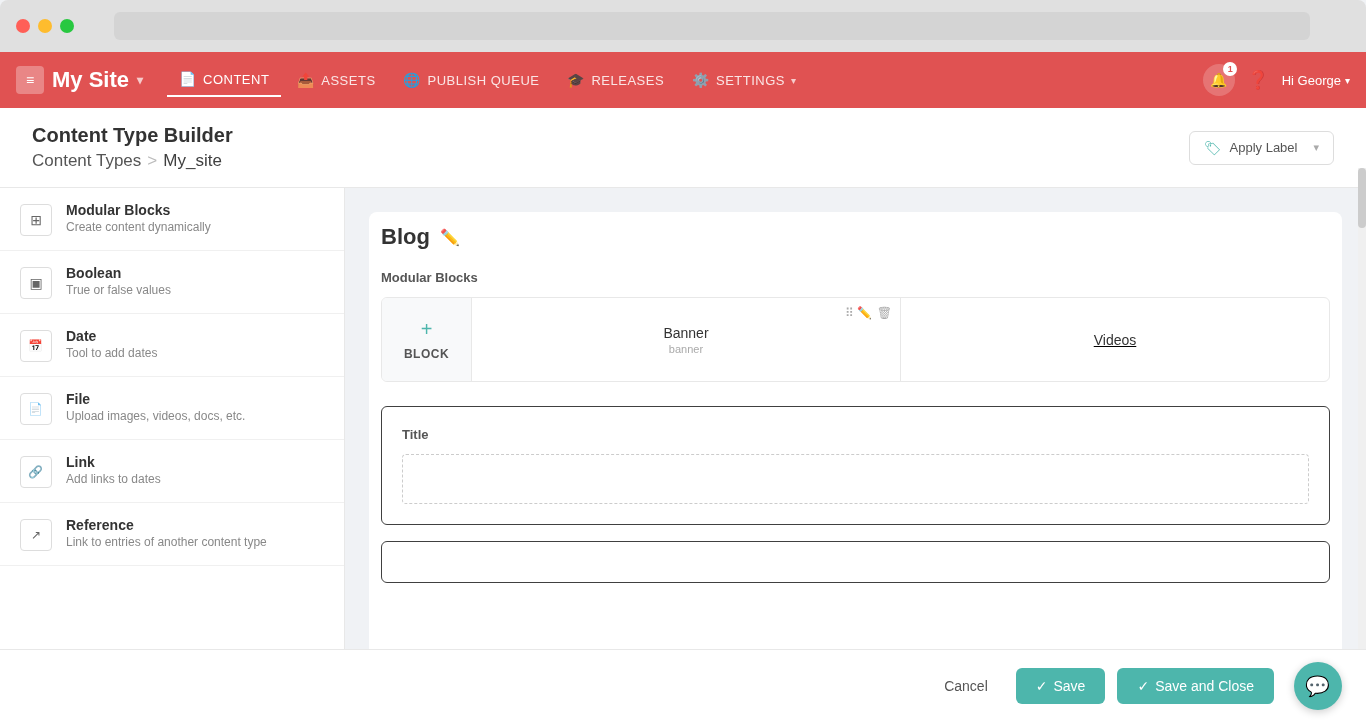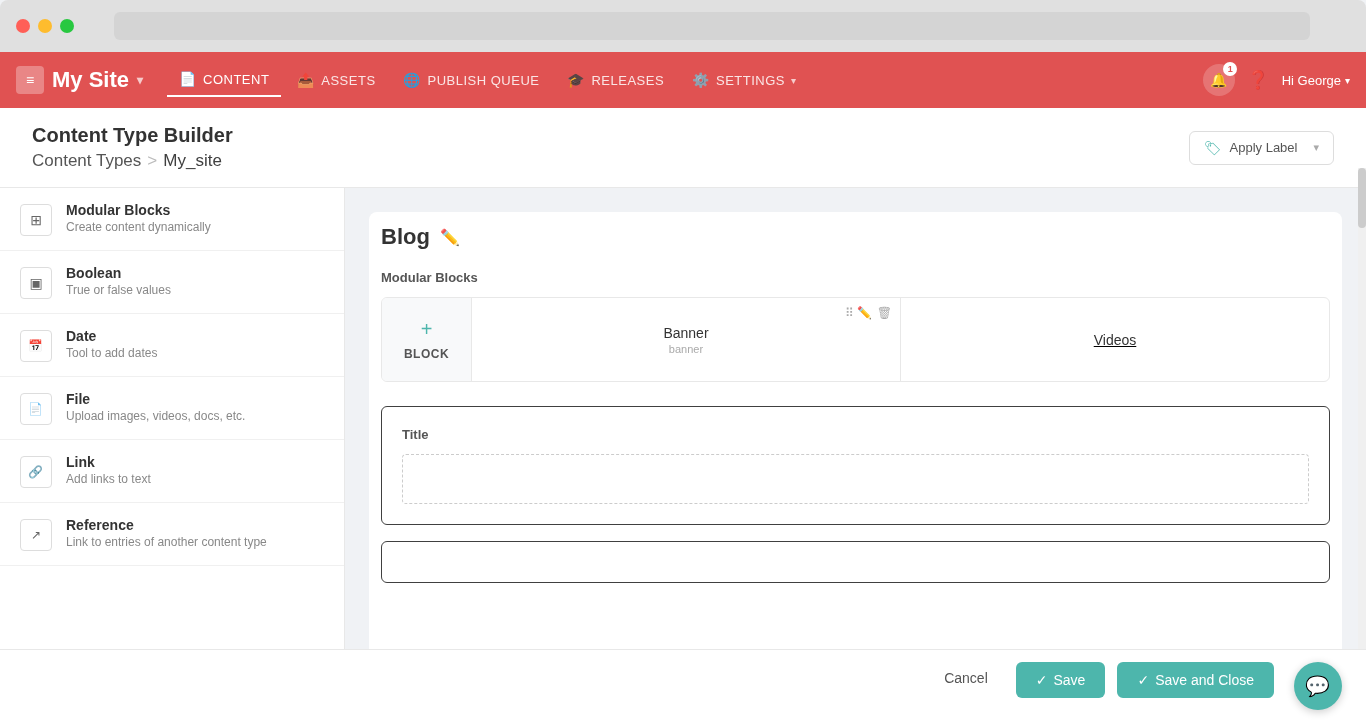--- a/index.html
+++ b/index.html
@@ -281,21 +281,21 @@
     }
     .or-text { color: #888; font-size: 13px; }
     .choose-upload { color: #4db6ac; font-size: 13px; cursor: pointer; }
 
     
     .bottom-bar {
       background: white;
       border-top: 1px solid #e8e8e8;
       padding: 12px 24px;
       display: flex;
-      align-items: flex-start;
+      align-items: center;
       justify-content: flex-end;
       gap: 12px;
       position: absolute;
       bottom: 0;
       left: 0;
       right: 0;
     }
     .cancel-btn {
       background: transparent;
       border: none;
@@ -464,21 +464,21 @@
       <div class="field-info">
         <div class="field-name">File</div>
         <div class="field-desc">Upload images, videos, docs, etc.</div>
       </div>
     </div>
 
     <div class="field-item">
       <div class="field-icon" style="font-size:12px">🔗</div>
       <div class="field-info">
         <div class="field-name">Link</div>
-        <div class="field-desc">Add links to text</div>
+        <div class="field-desc">Add links to dates</div>
       </div>
     </div>
 
     <div class="field-item">
       <div class="field-icon" style="font-size:12px">↗</div>
       <div class="field-info">
         <div class="field-name">Reference</div>
         <div class="field-desc">Link to entries of another content type</div>
       </div>
     </div>

